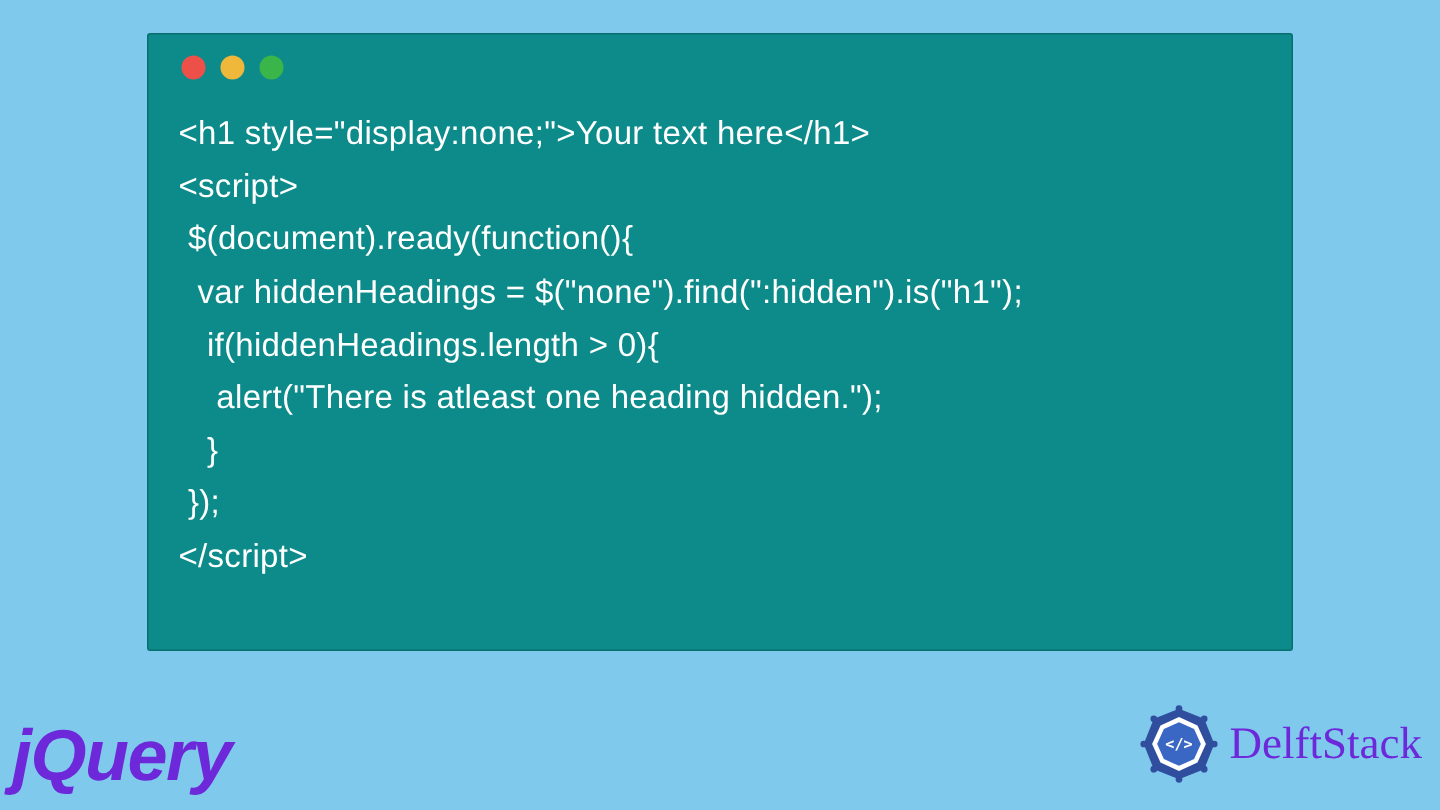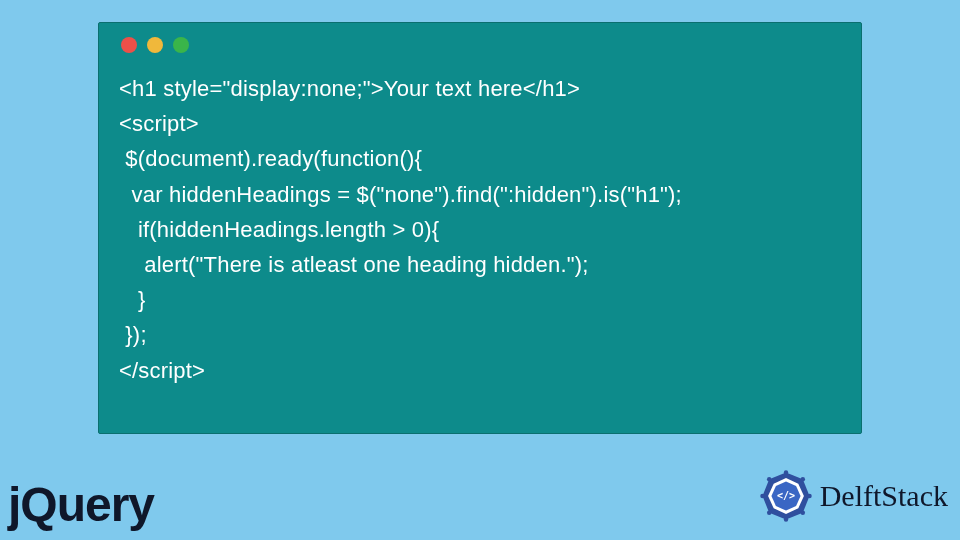--- a/index.html
+++ b/index.html
@@ -43,36 +43,37 @@
     line-height: 1.6;
     white-space: pre;
     letter-spacing: 0.2px;
   }
   .footer-left {
     position: absolute;
     left: 8px;
     bottom: 8px;
     font-family: "Trebuchet MS", Arial, sans-serif;
     font-weight: 900;
+    font-style: italic;
     font-size: 48px;
-    color: #0f172a;
+    color: #6d28d9;
     letter-spacing: -1px;
   }
   .footer-right {
     position: absolute;
     right: 12px;
     bottom: 16px;
     display: flex;
     align-items: center;
     gap: 6px;
   }
   .brand-text {
     font-family: Georgia, "Times New Roman", serif;
     font-size: 30px;
-    color: #0f172a;
+    color: #6d28d9;
     font-weight: 500;
   }
   .brand-icon {
     width: 56px;
     height: 56px;
   }
 </style>
 </head>
 <body>
 

